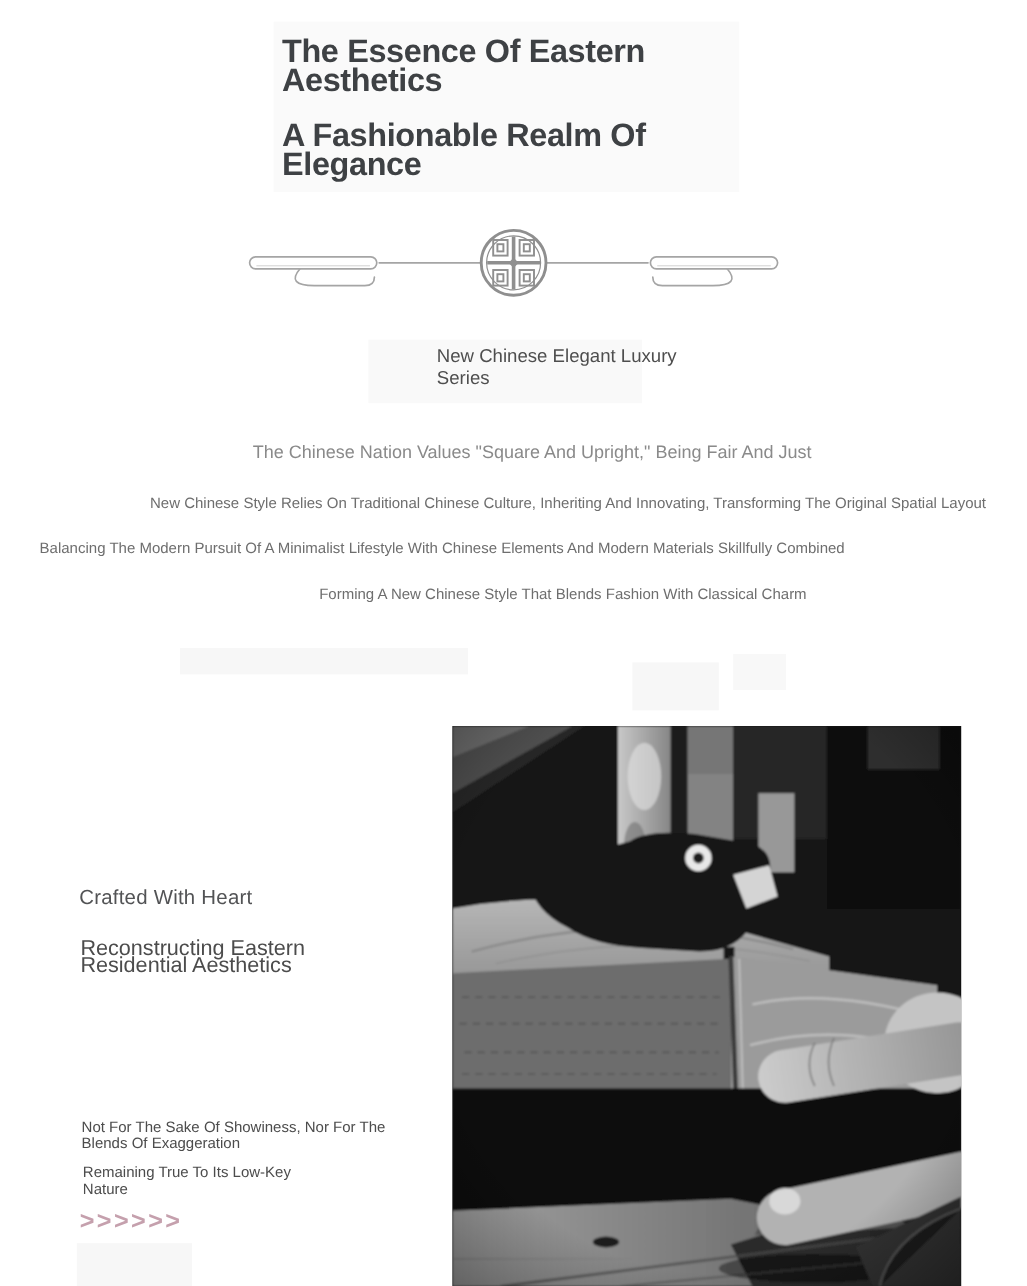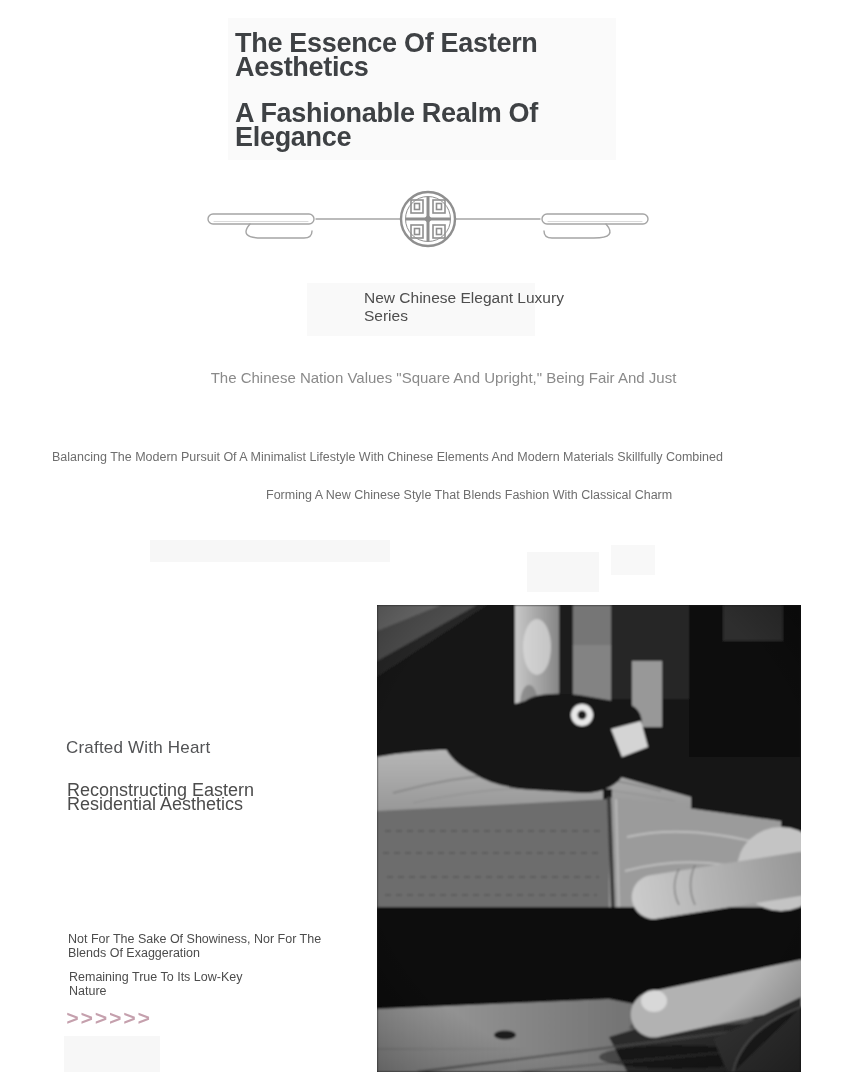--- a/index.html
+++ b/index.html
@@ -22,21 +22,21 @@
     font-size:15.5px;line-height:18px;color:#4e4e4e;margin-left:48px;
   }
   .tagline{
     position:absolute;left:90px;top:369px;width:707px;text-align:center;
     font-size:15px;color:var(--muted-text,#8a8a8a);
   }
   .desc-line{
     position:absolute;font-size:12.5px;color:#6e6e6e;white-space:nowrap;
   }
   .desc-0{left:125px;top:412px;}
-  .desc-1{left:52px;top:450px;}
+  .desc-1{left:33px;top:450px;}
   .desc-2{left:218px;top:488px;margin-left:48px;}
   .crafted-title{
     position:absolute;left:66px;top:738px;margin:0;
     font-size:17px;font-weight:500;letter-spacing:0.2px;color:#525355;
   }
   .crafted-sub{
     position:absolute;left:67px;top:784px;width:228px;
     font-size:18px;line-height:13.5px;color:var(--body-text,#4c4c4c);
   }
   .crafted-p1{
@@ -111,20 +111,21 @@
           </g>
         <rect x="-3" y="-3" width="6" height="6" fill="#8f8f8f" stroke="none" transform="rotate(45)"></rect>
       </g>
     </svg>
   </div>
 
   <div class="series-label">New Chinese Elegant Luxury Series</div>
 
   <div class="tagline">The Chinese Nation Values "Square And Upright," Being Fair And Just</div>
 
+  <div class="desc-line desc-0">New Chinese Style Relies On Traditional Chinese Culture, Inheriting And Innovating, Transforming The Original Spatial Layout</div>
   <div class="desc-line desc-1">Balancing The Modern Pursuit Of A Minimalist Lifestyle With Chinese Elements And Modern Materials Skillfully Combined</div>
   <div class="desc-line desc-2">Forming A New Chinese Style That Blends Fashion With Classical Charm</div>
 
   <h2 class="crafted-title">Crafted With Heart</h2>
   <div class="crafted-sub">Reconstructing Eastern Residential Aesthetics</div>
   <div class="crafted-p1">Not For The Sake Of Showiness, Nor For The Blends Of Exaggeration</div>
   <div class="crafted-p2">Remaining True To Its Low-Key Nature</div>
   <div class="chevrons">&gt;&gt;&gt;&gt;&gt;&gt;</div>
 
   <div class="photo">

